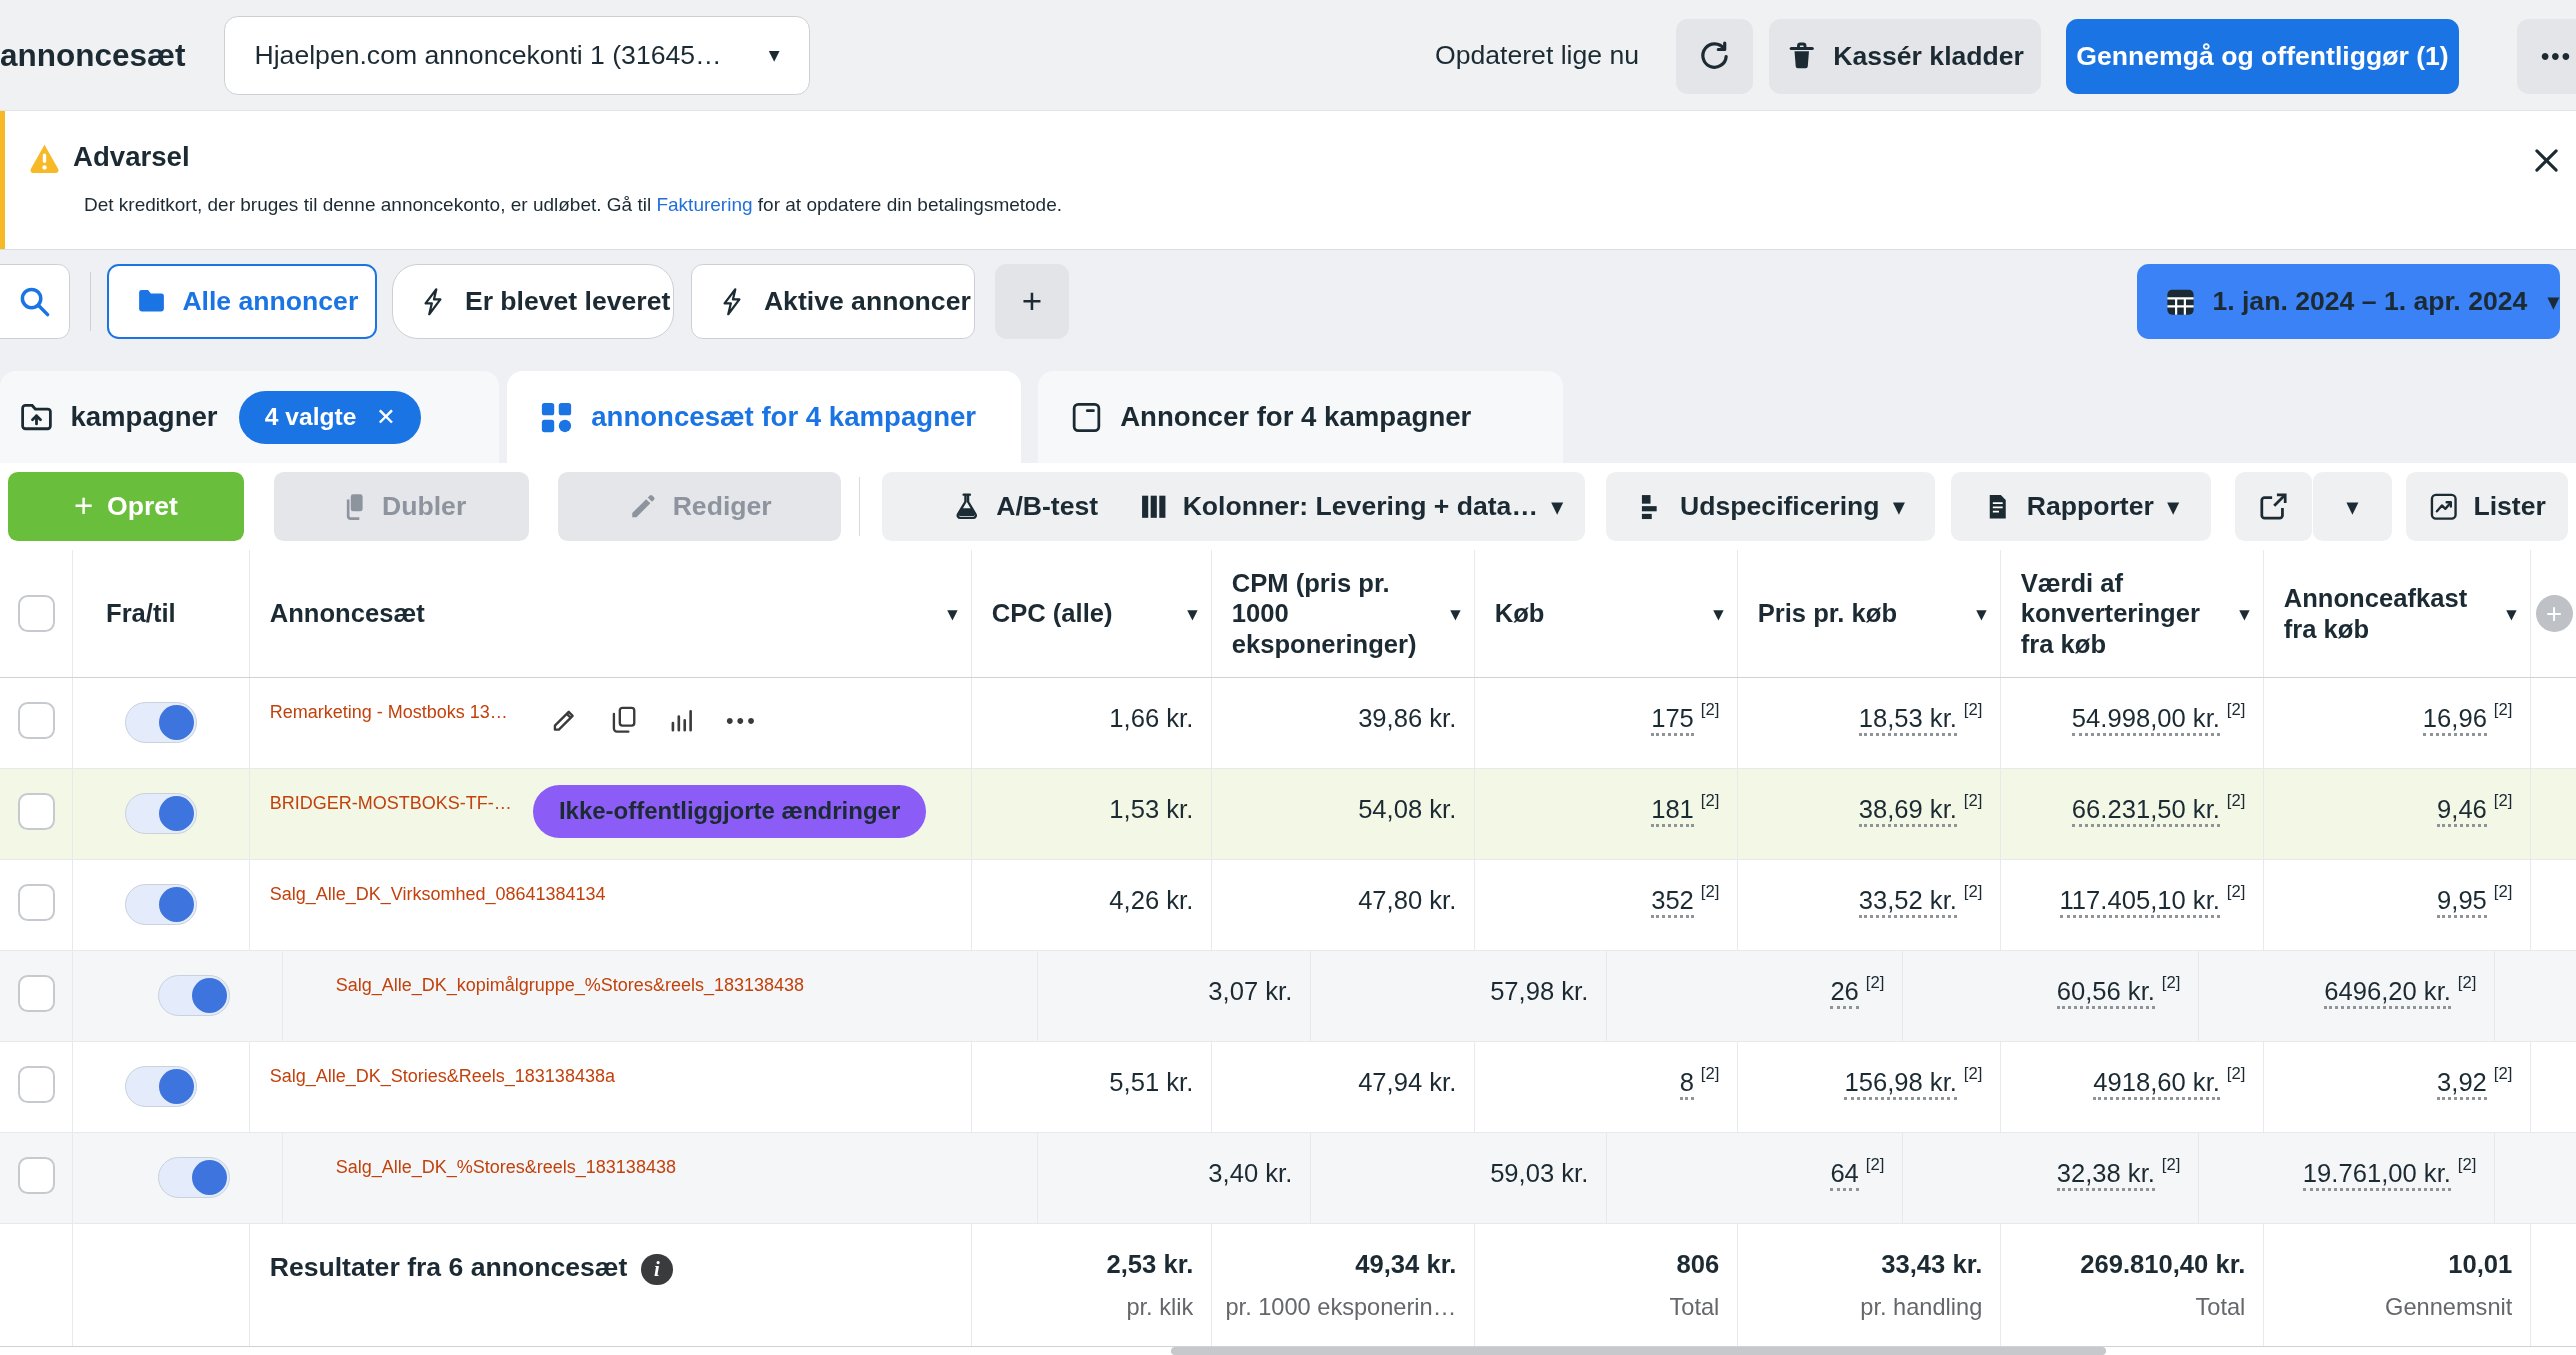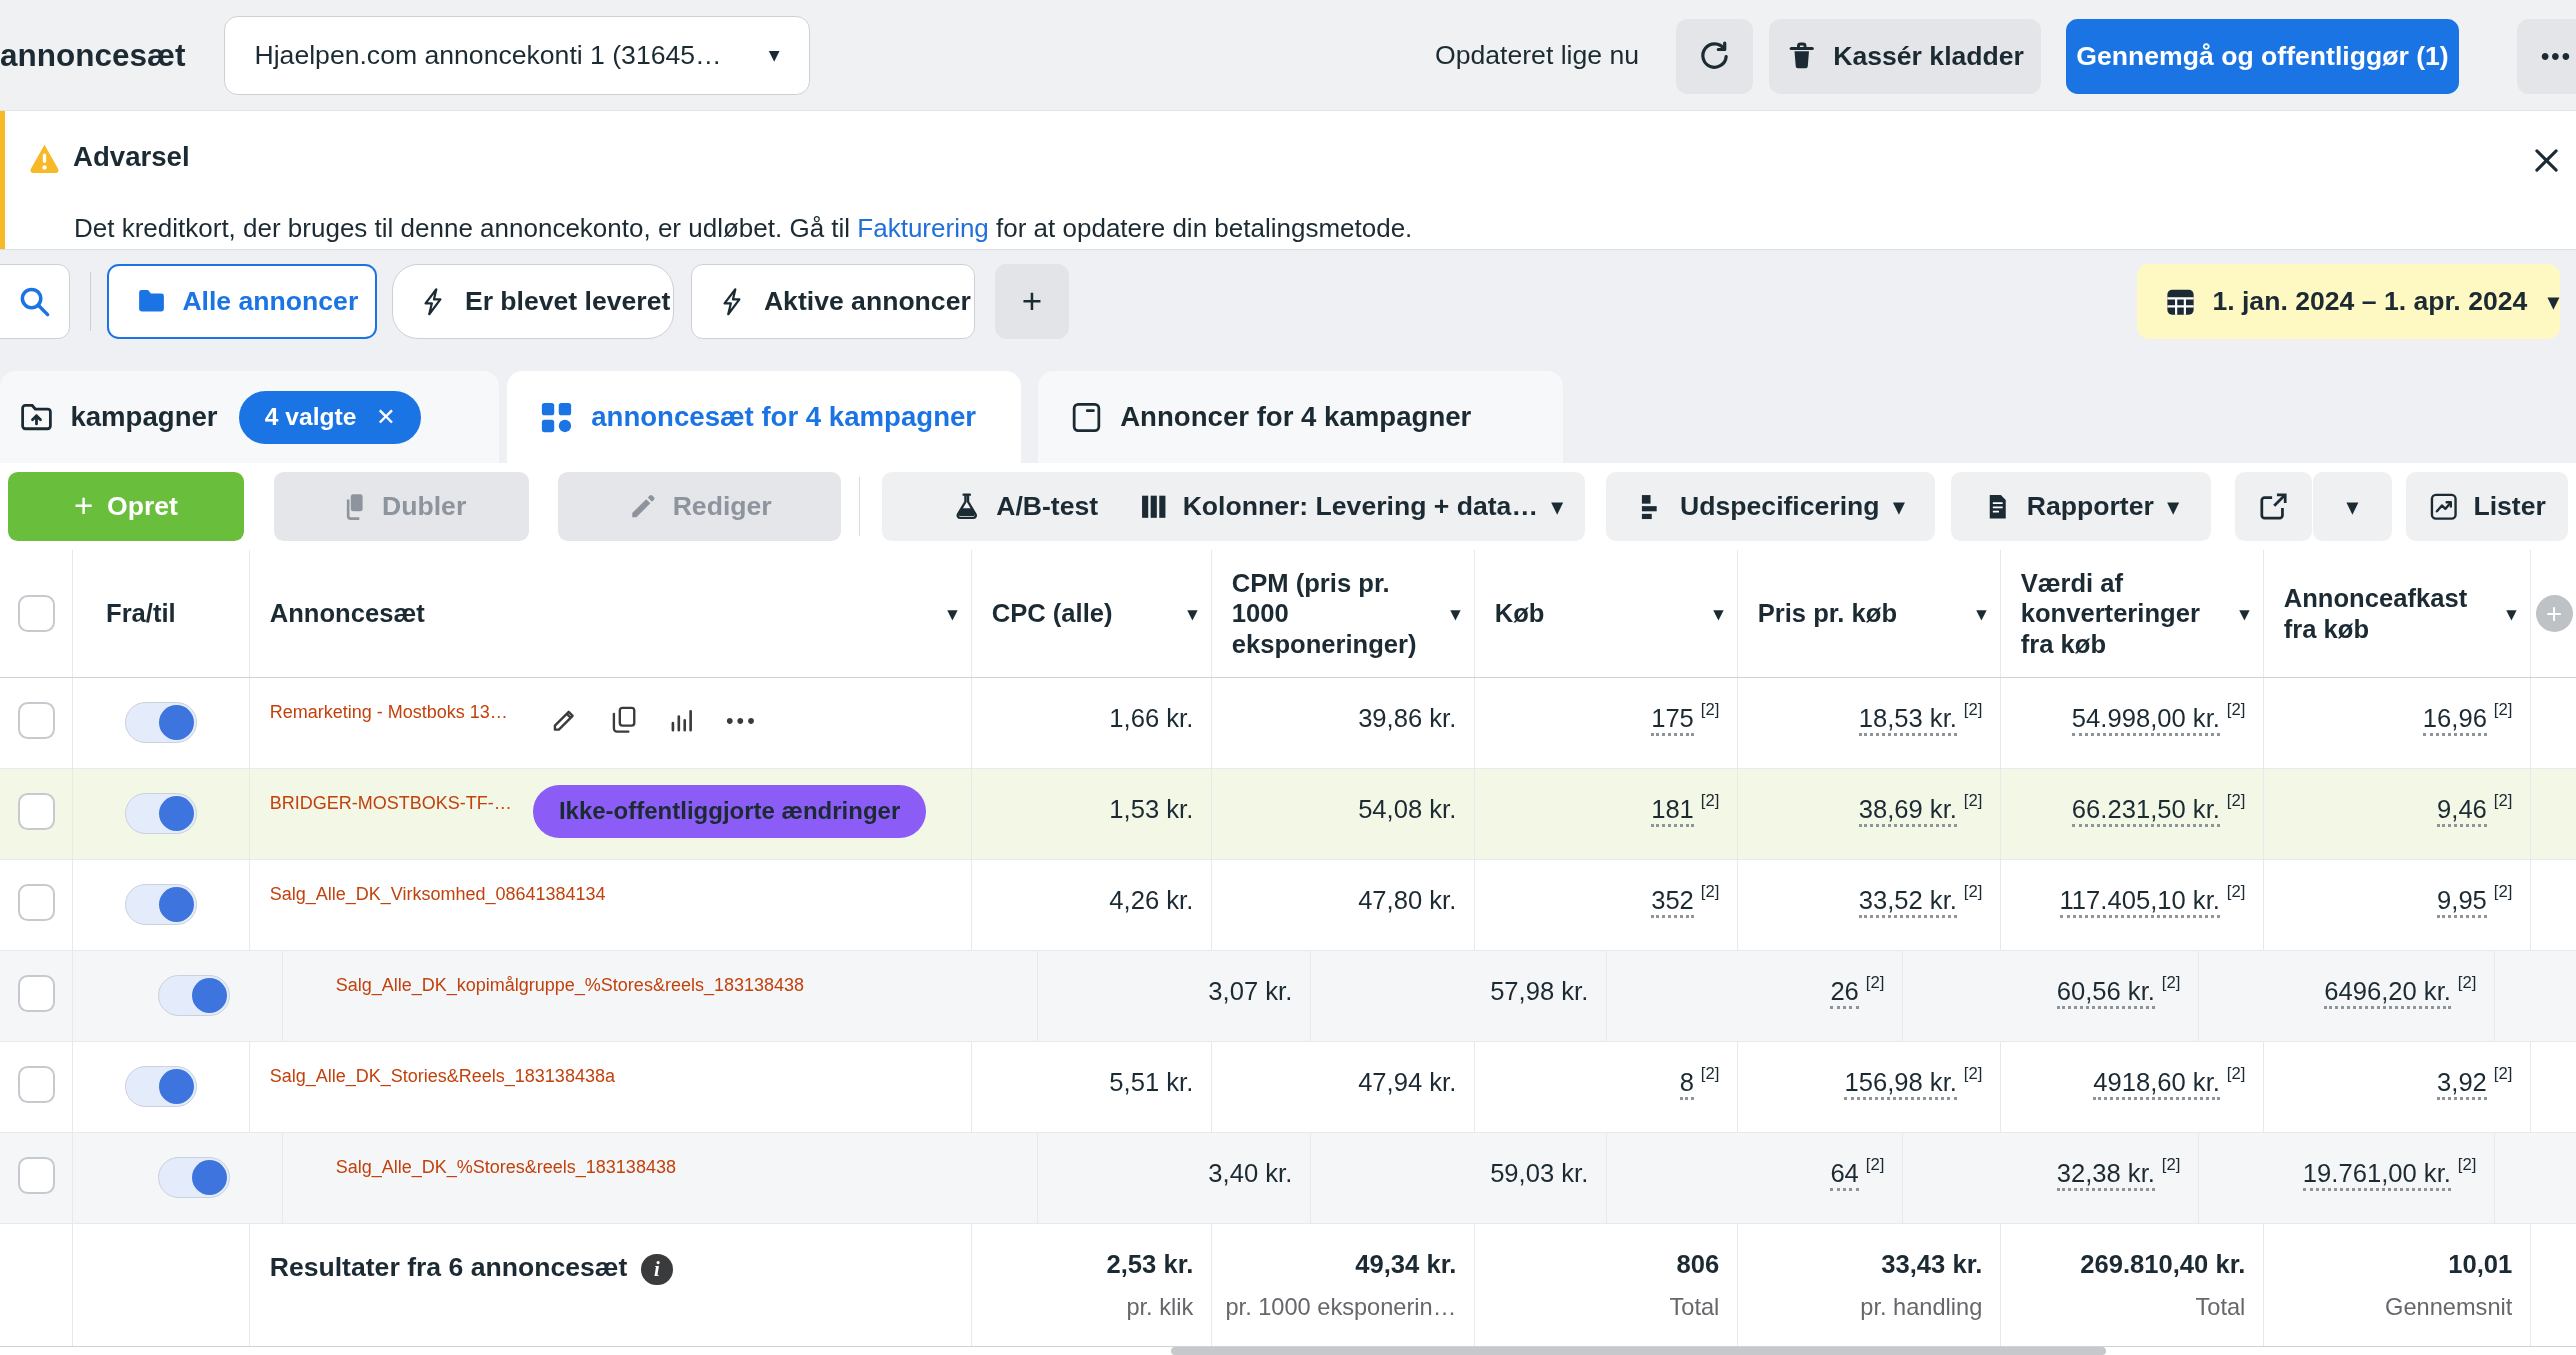--- a/index.html
+++ b/index.html
@@ -26,40 +26,40 @@
   .tb-discard { left:1769px; width:272px; }
   .tb-publish { left:2066px; width:393px; background:#1b74e4; color:#fff; font-weight:700; }
   .tb-more { left:2517px; width:79px; font-size:23.6px; letter-spacing:2px; }
 
   
   .banner { position:absolute; top:111px; left:0; width:2576px; height:139px; background:#fff;
     border-bottom:1px solid #dadde1; }
   .banner .accent { position:absolute; left:0; top:0; width:4.9px; height:100%; background:#f7b928; }
   .banner .w-icon { position:absolute; left:25.6px; top:29.5px; }
   .banner .b-title { position:absolute; left:73px; top:29.5px; font-size:27.6px; font-weight:bold; }
-  .banner .b-msg { position:absolute; left:74px; top:83px; font-size:26px;margin-top:19px; }
+  .banner .b-msg { position:absolute; left:84px; top:83px; font-size:19px; }
   .banner .b-link { color:#216fdb; cursor:pointer; }
   .banner .b-close { position:absolute; left:2521px; top:23.6px; width:51px; height:51px;
     display:flex; align-items:center; justify-content:center; cursor:pointer; }
 
   
   .filterbar { position:absolute; top:250px; left:0; width:2576px; height:121px; background:#eef0f3; }
   .searchbox { position:absolute; left:-23.6px; top:13.8px; width:94px; height:75px; background:#fff;
     border:1px solid #ccd0d5; border-radius:11.8px; display:flex; align-items:center; justify-content:flex-end; padding-right:17.7px; }
   .f-divider { position:absolute; left:90px; top:21.6px; width:1px; height:59px; background:#ccd0d5; }
   .chip { position:absolute; top:13.8px; height:75px; border-radius:11.8px; background:#fff;
     border:1px solid #ccd0d5; display:flex; align-items:center; gap:14.8px; padding:0 25.6px;
     font-size:26.6px; font-weight:600; cursor:pointer; white-space:nowrap; }
   .chip.active { border:2px solid #1b74e4; color:#1b74e4; }
   .chip1 { left:107px; width:270px; }
   .chip2 { left:392px; width:282px;border-radius:26px; }
   .chip3 { left:691px; width:284px; }
   .chip-add { left:995px; width:74px; background:#e2e4e7; border:none; justify-content:center;
     font-size:35px; font-weight:400; }
-  .chip-date { left:2137px; width:423px; background:#fef9c3; border:none;justify-content:space-between; }
+  .chip-date { left:2137px; width:423px; background:#3b82f6; border:none;justify-content:space-between; }
   .chip-date .caret { margin-left:5.9px; }
 
   
   .tabsband { position:absolute; top:371px; left:0; width:2576px; height:92px; background:#eef0f3; }
   .tab { position:absolute; bottom:0; height:92px; border-radius:15.7px 15.7px 0 0;
     display:flex; align-items:center; font-size:27.6px; font-weight:700; cursor:pointer; white-space:nowrap; }
   .tab-campaigns { left:0; width:499px; background:#f7f8f9; }
   .tab-adsets { left:507px; width:514px; background:#fff; color:#1b74e4; }
   .tab-ads { left:1038px; width:525px; background:#f7f8f9; }
   .tab .t-icon { margin-left:29.5px; margin-right:15.7px; display:flex; }

